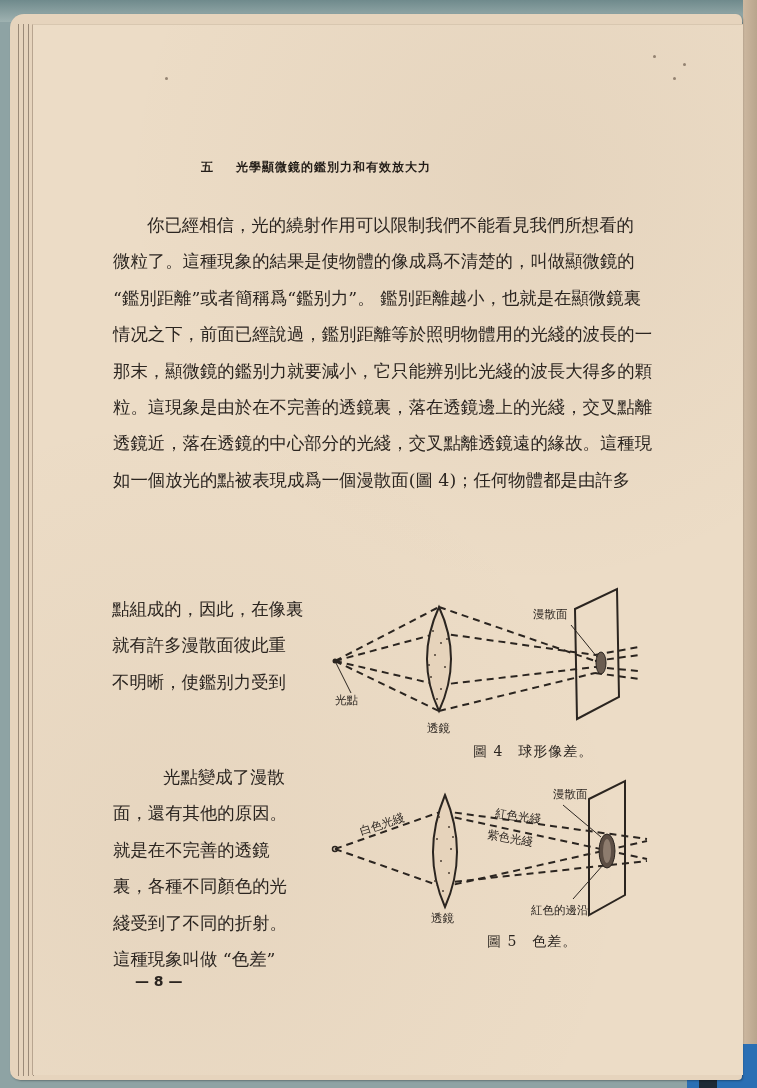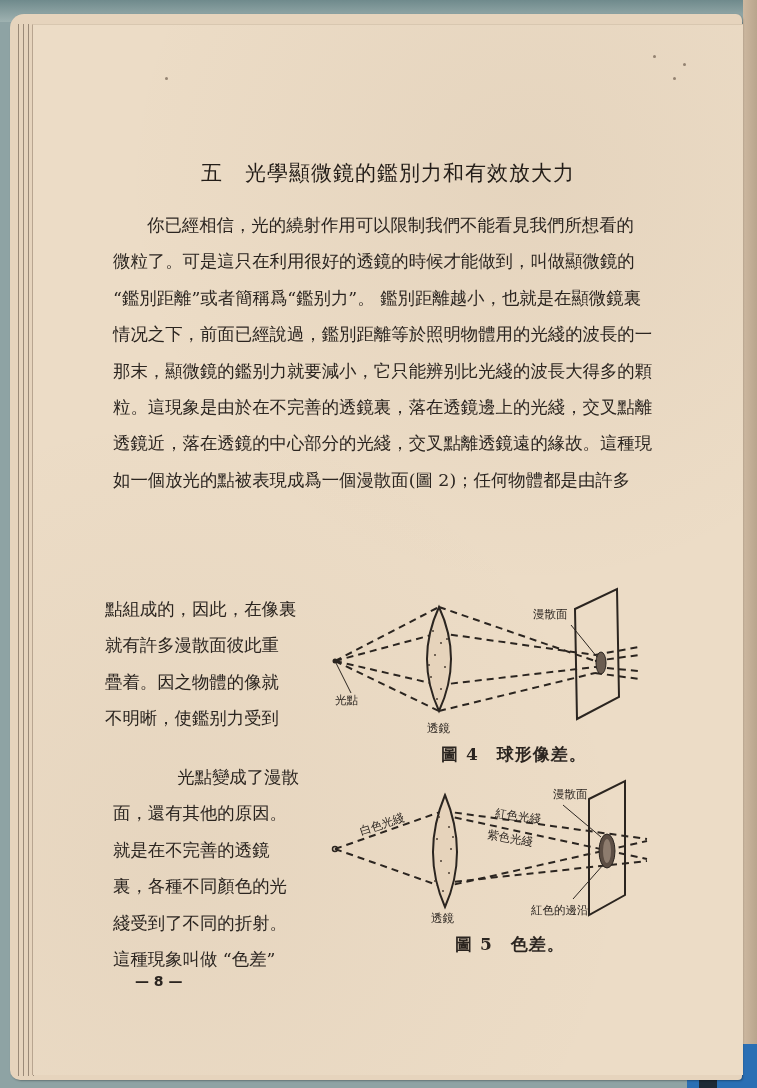--- a/index.html
+++ b/index.html
@@ -18,36 +18,36 @@
     position: absolute; left: 32px; top: 24px; width: 710px; height: 1050px;
     background: #ecdcc6;
     background-image:
       radial-gradient(circle at 70% 15%, rgba(120,90,60,0.06) 0, transparent 40%),
       radial-gradient(circle at 20% 80%, rgba(120,90,60,0.05) 0, transparent 45%);
     border-left: 1px solid #b8a590; border-top: 1px solid #d8c7b0;
     color: #2a241f;
   }
   .title {
     position: absolute; left: 168px; top: 134px; width: 420px;
-    font-family: "DejaVu Sans", sans-serif; font-weight: normal; font-size: 21px; letter-spacing: 1px; color: #231d18;
+    font-family: "DejaVu Sans", sans-serif; font-weight: bold; font-size: 12px; letter-spacing: 1px; color: #231d18;
   }
   .title .num { margin-right: 22px; }
   .para { position: absolute; font-size: 17.4px; color: #2b2520; }
   .line { height: 36.4px; line-height: 36.4px; white-space: nowrap; }
   .para-main { left: 80px; top: 174px; width: 560px; }
-  .para-left1 { left: 72px; top: 566px; width: 200px; }
+  .para-left1 { left: 79px; top: 566px; width: 200px; }
   .para-left2 { left: 80px; top: 734px; width: 200px; }
   .indent { padding-left: 34px; margin-top: 8px; }
-  .indent2 { padding-left: 50px; text-align: center; }
+  .indent2 { padding-left: 50px; }
   .fig { position: absolute; }
   .fig4 { left: 290px; top: 556px; width: 340px; height: 200px; }
   .fig5 { left: 290px; top: 752px; width: 340px; height: 200px; }
   .fig svg { position: absolute; left: 0; top: 0; }
   .fig-label { position: absolute; font-size: 11.5px; color: #2b2520; white-space: nowrap; }
-  .fig-caption { position: absolute; font-size: 17px; font-weight: bold; color: #2b2520; white-space: nowrap; letter-spacing: 1px; }
+  .fig-caption { position: absolute; font-size: 14px; font-weight: normal; color: #2b2520; white-space: nowrap; letter-spacing: 1px; margin-left: 32px; }
   .page-number { position: absolute; left: 102px; top: 948px; font-family: "DejaVu Sans", sans-serif; font-weight: bold; font-size: 14px; color: #2b2520; }
   .speck { position: absolute; width: 3px; height: 3px; border-radius: 50%; background: #5a4a3c; opacity: 0.6; }
 </style>
 </head>
 <body>
 
 <div class="backdrop-top"></div>
 <div class="backdrop-right"></div>
 <div class="blue-corner"></div>
 <div class="blue-corner-dark"></div>
@@ -60,33 +60,32 @@
 </div>
 
 <div class="page">
 
   <div class="title">
     <span class="num">五</span><span>光學顯微鏡的鑑別力和有效放大力</span>
   </div>
 
   <div class="para para-main">
     <div class="line indent">你已經相信，光的繞射作用可以限制我們不能看見我們所想看的</div>
-    <div class="line">微粒了。可是這只在利用很好的透鏡的時候才能做到，叫做顯微鏡的</div>
+    <div class="line">微粒了。這種現象的結果是使物體的像成爲不清楚的，叫做顯微鏡的</div>
     <div class="line">“鑑別距離”或者簡稱爲“鑑别力”。 鑑別距離越小，也就是在顯微鏡裏</div>
     <div class="line">情况之下，前面已經說過，鑑別距離等於照明物體用的光綫的波長的一</div>
     <div class="line">那末，顯微鏡的鑑别力就要減小，它只能辨别比光綫的波長大得多的顆</div>
     <div class="line">粒。這現象是由於在不完善的透鏡裏，落在透鏡邊上的光綫，交叉點離</div>
     <div class="line">透鏡近，落在透鏡的中心部分的光綫，交叉點離透鏡遠的緣故。這種現</div>
-    <div class="line">如一個放光的點被表現成爲一個漫散面(圖 2)；任何物體都是由許多</div>
+    <div class="line">如一個放光的點被表現成爲一個漫散面(圖 4)；任何物體都是由許多</div>
   </div>
 
   <div class="para para-left1">
     <div class="line">點組成的，因此，在像裏</div>
     <div class="line">就有許多漫散面彼此重</div>
-    <div class="line">疊着。因之物體的像就</div>
     <div class="line">不明晰，使鑑别力受到</div>
   </div>
 
   <div class="para para-left2">
     <div class="line indent2">光點變成了漫散</div>
     <div class="line">面，還有其他的原因。</div>
     <div class="line">就是在不完善的透鏡</div>
     <div class="line">裏，各種不同顏色的光</div>
     <div class="line">綫受到了不同的折射。</div>
     <div class="line">這種現象叫做 “色差”</div>

